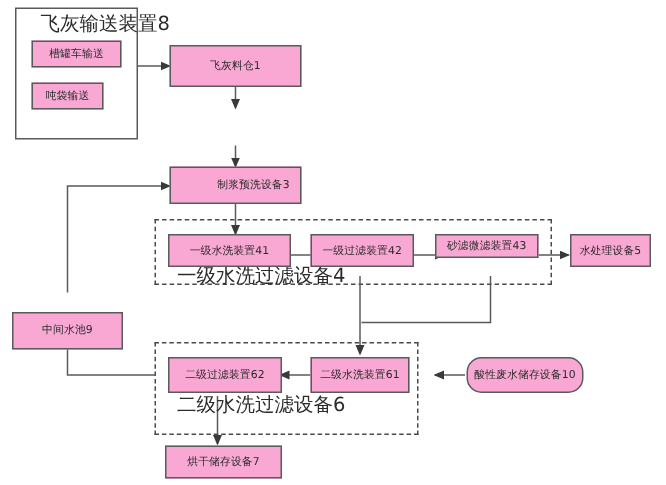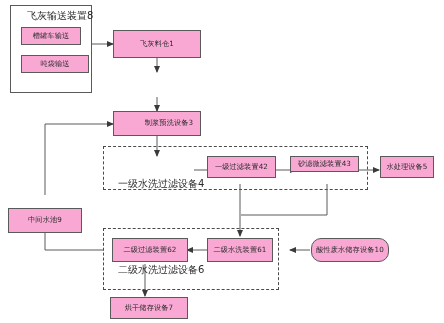--- a/index.html
+++ b/index.html
@@ -41,21 +41,21 @@
   .group-dashed {
     position: absolute;
     box-sizing: border-box;
     border: 1px dashed #4a4a4a;
     background: transparent;
     z-index: 1;
   }
   .group-title {
     position: absolute;
     color: #2b2b2b;
-    font-size: 10px;
+    font-size: 13px;
     line-height: 1.15;
     white-space: nowrap;
     z-index: 2;
   }
   #wires {
     position: absolute;
     left: 0;
     top: 0;
     width: 444px;
     height: 323px;
@@ -102,27 +102,28 @@
 
       <path d="M104,250 L45,250 L45,220" marker-end="url(#ah)"></path>
 
       <path d="M45,195 L45,124 L113,124" marker-end="url(#ah)"></path>
     </g>
   </svg>
 
   <div class="group-solid" style="left:10px; top:5px; width:82px; height:88px;"></div>
   <div class="group-title" style="left:27px; top:10px;">飞灰输送装置8</div>
   <div class="node" style="left:21px; top:27px; width:60px; height:18px;">槽罐车输送</div>
-  <div class="node" style="left:21px; top:55px; width:68px; height:18px;">吨袋输送</div>
+  <div class="node" style="left:21px; top:55px; width:48px; height:18px;">吨袋输送</div>
 
   <div class="node" style="left:113px; top:30px; width:88px; height:28px;">飞灰料仓1</div>
   <div class="node" style="left:113px; top:111px; width:88px; height:25px;padding-left:24px;">制浆预洗设备3</div>
 
   <div class="group-dashed" style="left:103px; top:146px; width:265px; height:44px;"></div>
   <div class="group-title" style="left:118px; top:178px;">一级水洗过滤设备4</div>
+  <div class="node" style="left:112px; top:156px; width:82px; height:22px;">一级水洗装置41</div>
   <div class="node" style="left:207px; top:156px; width:69px; height:22px;">一级过滤装置42</div>
   <div class="node" style="left:290px; top:156px; width:69px; height:16px;">砂滤微滤装置43</div>
 
   <div class="node" style="left:380px; top:156px; width:54px; height:22px;">水处理设备5</div>
 
   <div class="node" style="left:8px; top:208px; width:74px; height:25px;">中间水池9</div>
 
   <div class="group-dashed" style="left:103px; top:228px; width:176px; height:62px;"></div>
   <div class="group-title" style="left:118px; top:264px;">二级水洗过滤设备6</div>
   <div class="node" style="left:112px; top:238px; width:76px; height:24px;">二级过滤装置62</div>

